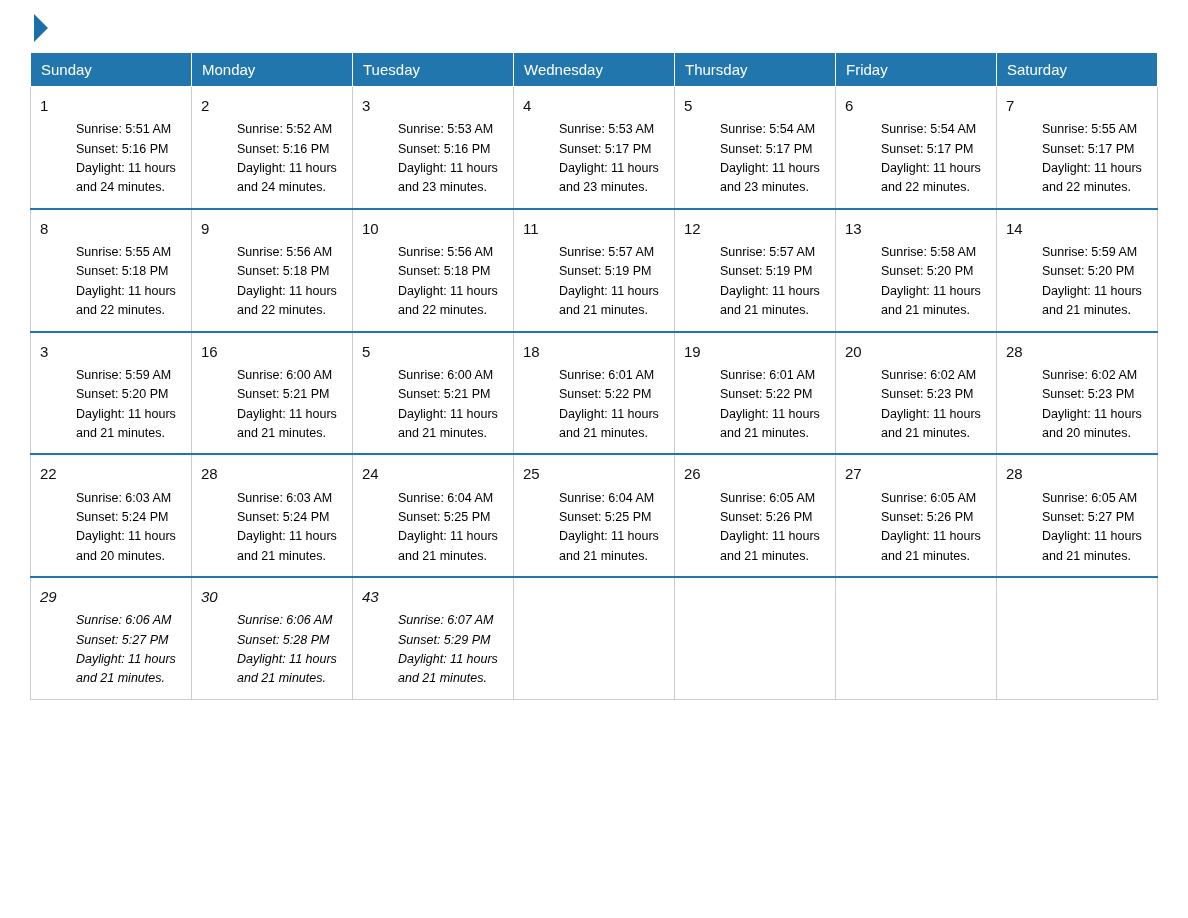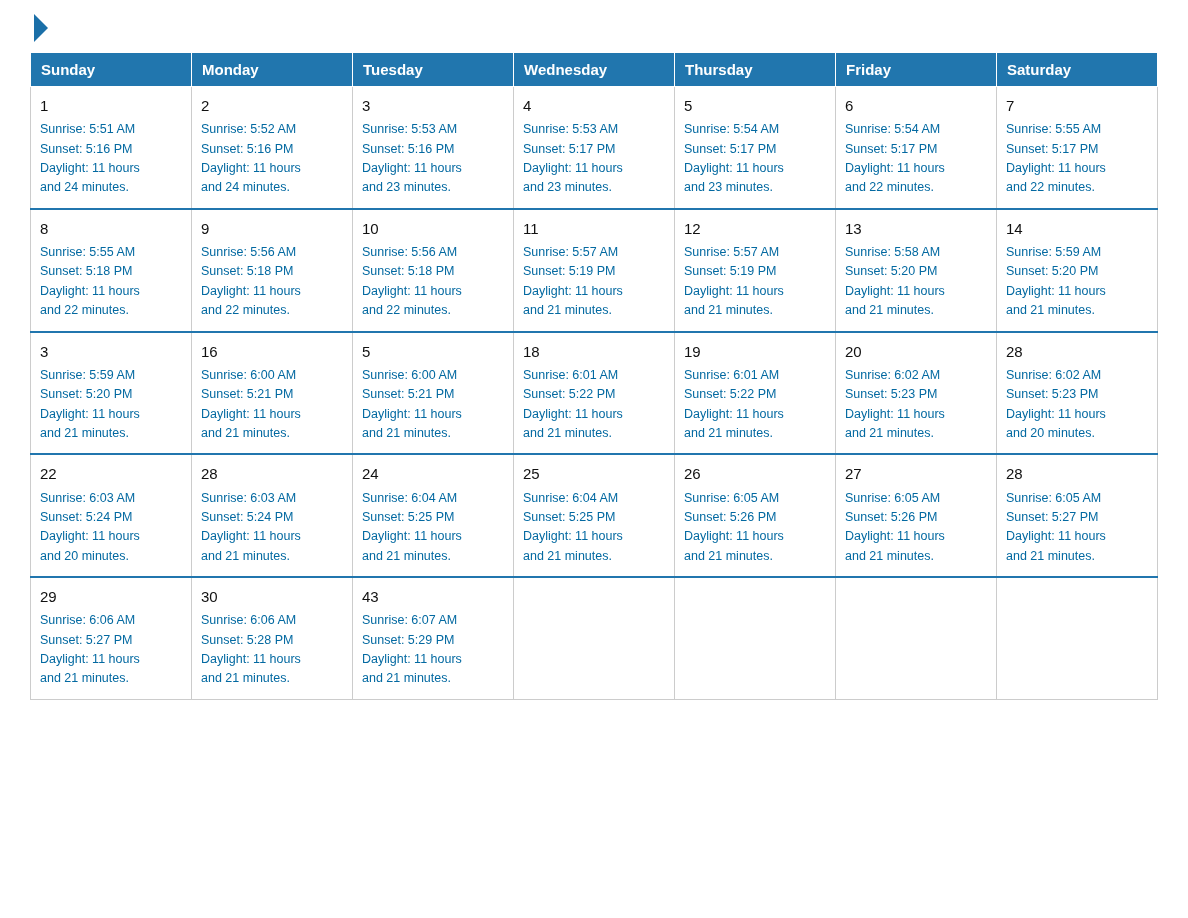--- a/index.html
+++ b/index.html
@@ -64,48 +64,50 @@
     }
     .calendar {
       width: 100%;
       border-collapse: collapse;
       table-layout: fixed;
     }
     .calendar thead th {
       background: #2176ae;
       color: #fff;
       font-size: 15px;
-      font-weight: bold;
+      font-weight: normal;
       padding: 8px 10px;
       text-align: left;
       border: 1px solid #fff;
     }
     .calendar tbody td {
       vertical-align: top;
       border: 1px solid #ccc;
       border-bottom: 2px solid #2176ae;
       padding: 7px 9px 10px 9px;
       font-size: 12.5px;
       line-height: 1.55;
       min-height: 110px;
       background: #fff;
     }
     .calendar tbody tr:last-child td {
       border-bottom: 1px solid #ccc;
+      font-style: italic;
     }
     .day-number {
       font-size: 15px;
       font-weight: normal;
       color: #111;
       margin-bottom: 3px;
       display: block;
     }
     .day-info {
-      color: #0369a1;
+      color: #000000;
       font-size: 12.5px;
+      margin-left: 36px;
     }
     .empty-cell {
       background: #fff;
     }
   </style>
 </head>
 <body>
 
 <div class="header">
   <div class="logo">

